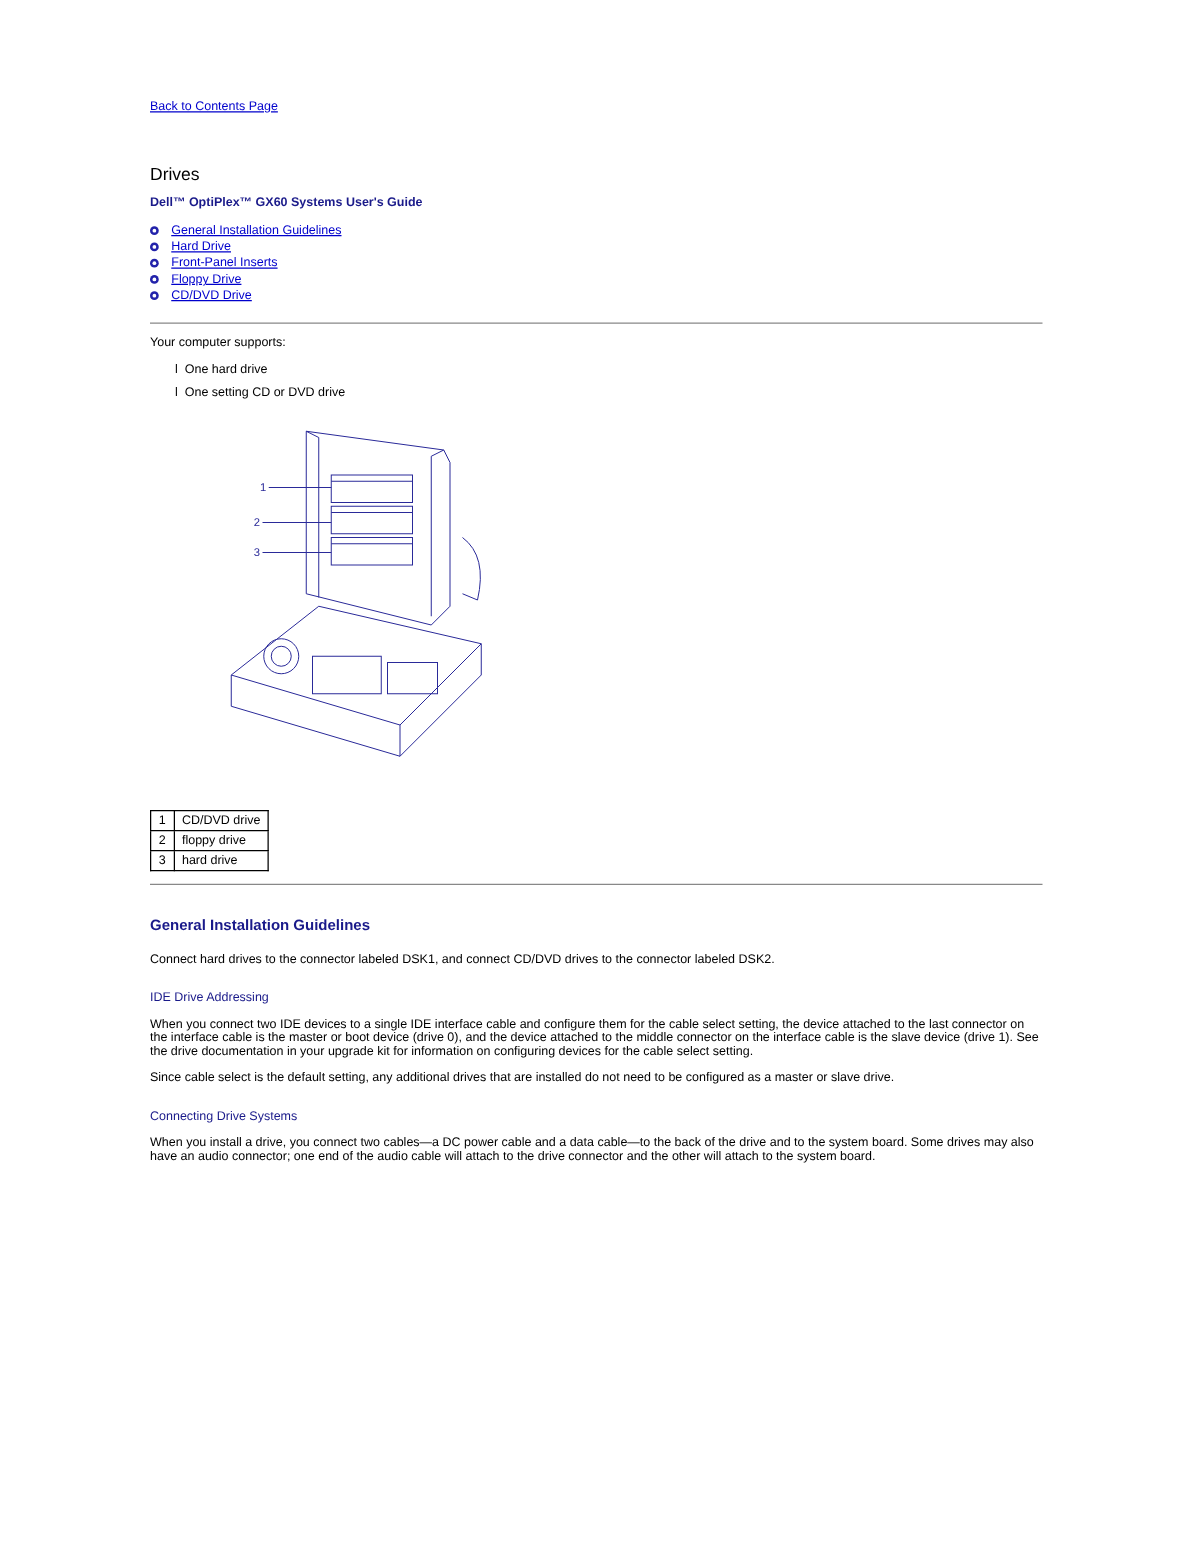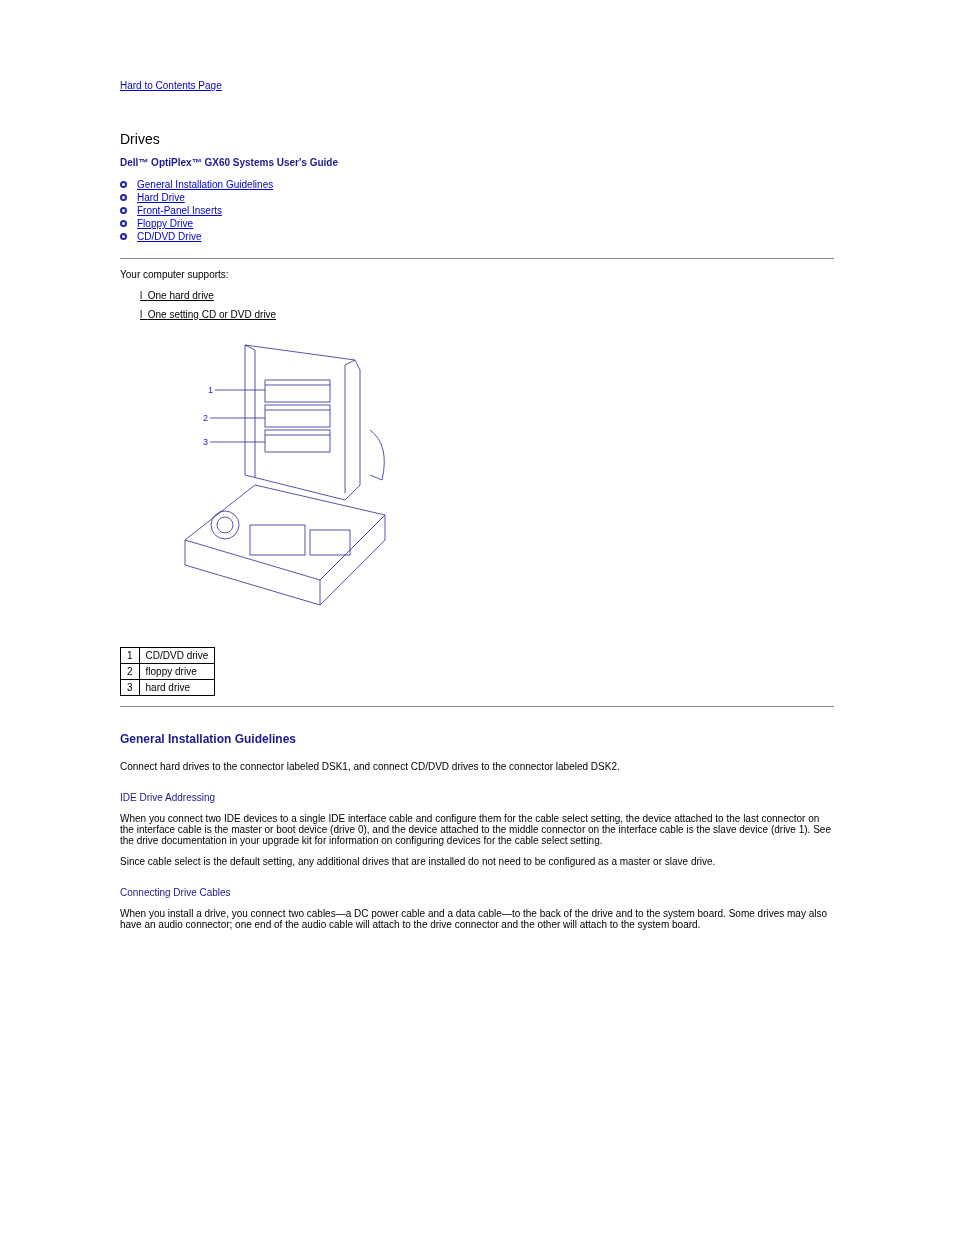--- a/index.html
+++ b/index.html
@@ -92,34 +92,33 @@
       padding: 2px 6px;
       font-size: 10px;
     }
     .ol-steps {
       margin: 10px 0;
       padding-left: 30px;
     }
     .ol-steps li {
       margin: 8px 0;
       font-size: 10px;
-      text-decoration: underline;
     }
     .figure-svg {
       stroke: #2a2a99;
       stroke-width: 0.8;
       fill: none;
     }
   </style>
 </head>
 <body>
 
 
 
-<a href="#" class="back-link">Hard to Contents Page</a>
+<a href="#" class="back-link">Back to Contents Page</a>
 
 <div class="heading1">Drives</div>
 <div class="subtitle">Dell™ OptiPlex™ GX60 Systems User's Guide</div>
 
 <ul class="toc">
   <li>
     <span class="bullet-icon"></span>
     <a href="#">General Installation Guidelines</a>
   </li>
   <li>
@@ -204,18 +203,18 @@
 
 <div class="section-h2">General Installation Guidelines</div>
 
 <p>Connect hard drives to the connector labeled DSK1, and connect CD/DVD drives to the connector labeled DSK2.</p>
 
 <div class="section-h3">IDE Drive Addressing</div>
 
 <p>When you connect two IDE devices to a single IDE interface cable and configure them for the cable select setting, the device attached to the last connector on the interface cable is the master or boot device (drive 0), and the device attached to the middle connector on the interface cable is the slave device (drive 1). See the drive documentation in your upgrade kit for information on configuring devices for the cable select setting.</p>
 <p>Since cable select is the default setting, any additional drives that are installed do not need to be configured as a master or slave drive.</p>
 
-<div class="section-h3">Connecting Drive Cables</div>
+<div class="section-h3">Connecting Drive Systems</div>
 
 <p>When you install a drive, you connect two cables—a DC power cable and a data cable—to the back of the drive and to the system board. Some drives may also have an audio connector; one end of the audio cable will attach to the drive connector and the other will attach to the system board.</p>
 
 
 
 
 </body></html>

